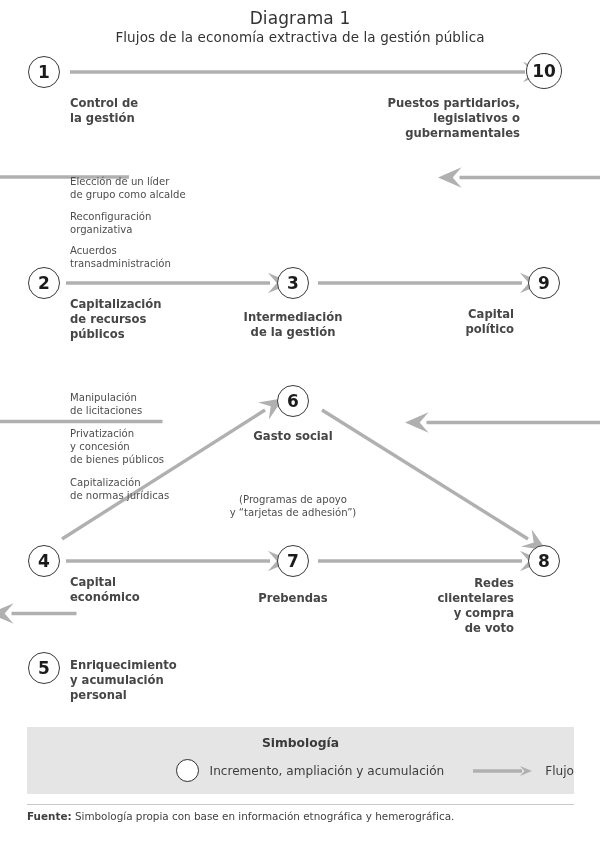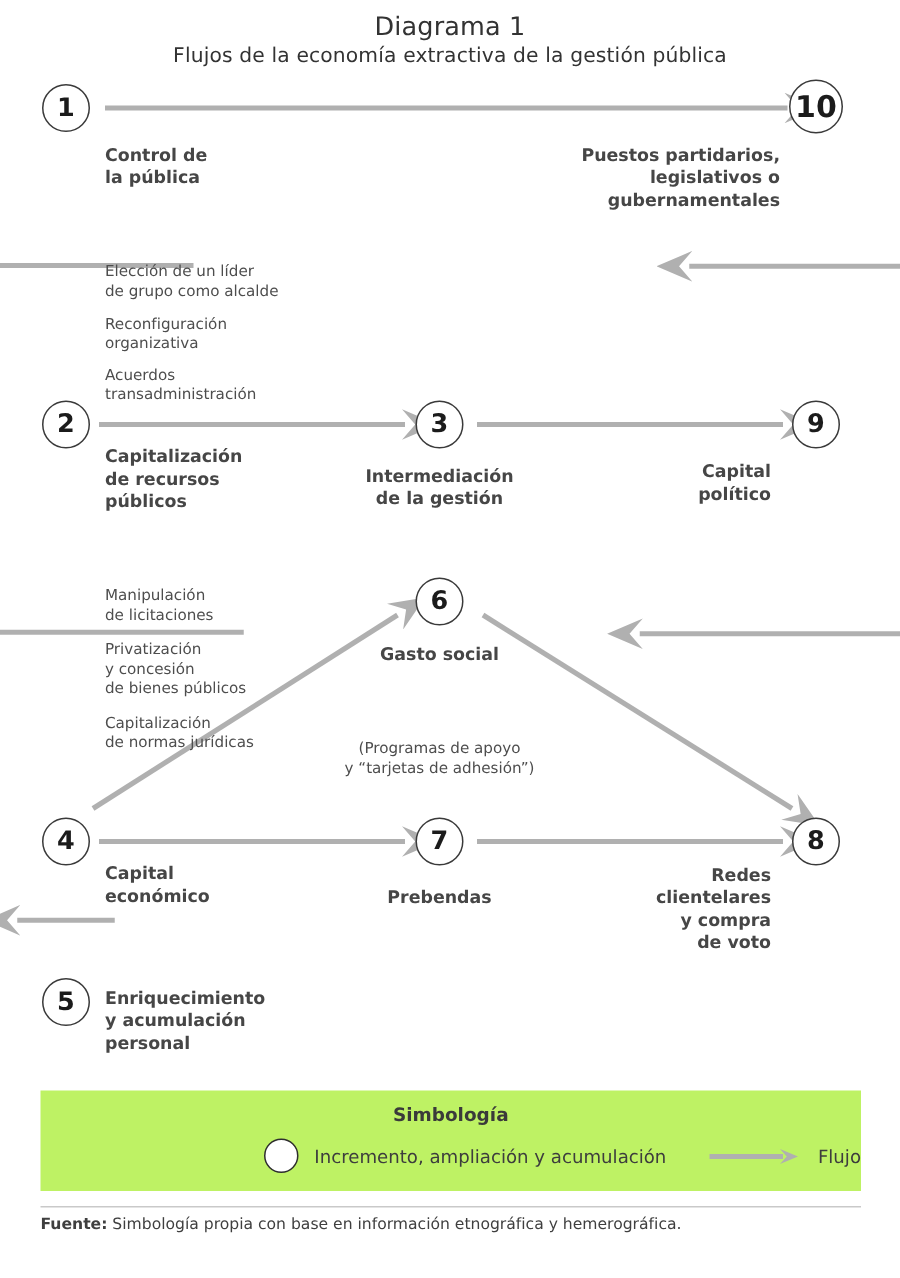--- a/index.html
+++ b/index.html
@@ -56,21 +56,21 @@
     z-index: 5;
   }
   .node.n-small {
     width: 32px;
     height: 32px;
     font-size: 17px;
   }
   .node.n-wide {
     width: 36px;
     height: 36px;
-    font-size: 20px;
+    font-size: 17px;
   }
 
   
   .lbl {
     position: absolute;
     color: #4a4a4a;
     line-height: 14.5px;
     z-index: 4;
   }
   .lbl-head {
@@ -98,21 +98,21 @@
     z-index: 1;
   }
 
   
   .legend-box {
     position: absolute;
     left: 27px;
     top: 727px;
     width: 547px;
     height: 67px;
-    background: #bef264;
+    background: #e5e5e5;
   }
   .legend-title {
     position: absolute;
     left: 0;
     top: 9px;
     width: 547px;
     text-align: center;
     font-weight: bold;
     font-size: 12.3px;
     color: #3a3a3a;
@@ -243,21 +243,21 @@
   <div class="node n-small" style="left:28px; top:545px;">4</div>
   <div class="node n-small" style="left:28px; top:652px;">5</div>
   <div class="node n-small" style="left:277px; top:385px;">6</div>
   <div class="node n-small" style="left:277px; top:545px;">7</div>
   <div class="node n-small" style="left:528px; top:545px;">8</div>
   <div class="node n-small" style="left:528px; top:267px;">9</div>
   <div class="node n-wide" style="left:526px; top:53px;">10</div>
 
   <div class="lbl lbl-head" style="left:70px; top:96px; width:180px;">
     <div>Control de</div>
-    <div>la pública</div>
+    <div>la gestión</div>
   </div>
   <div class="lbl lbl-sub" style="left:70px; top:136px; width:185px;">
     <div>Elección de un líder</div>
     <div>de grupo como alcalde</div>
   </div>
   <div class="lbl lbl-sub" style="left:70px; top:205px; width:185px;">
     <div>Acuerdos</div>
     <div>transadministración</div>
   </div>
   <div class="lbl lbl-sub" style="left:70px; top:171px; width:185px;">

